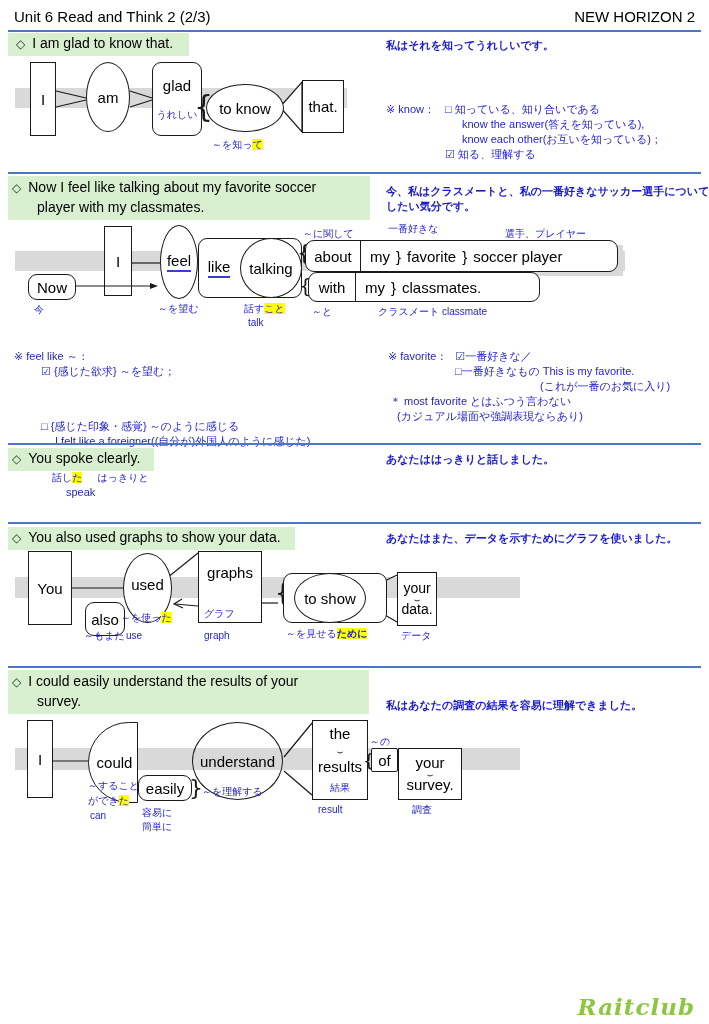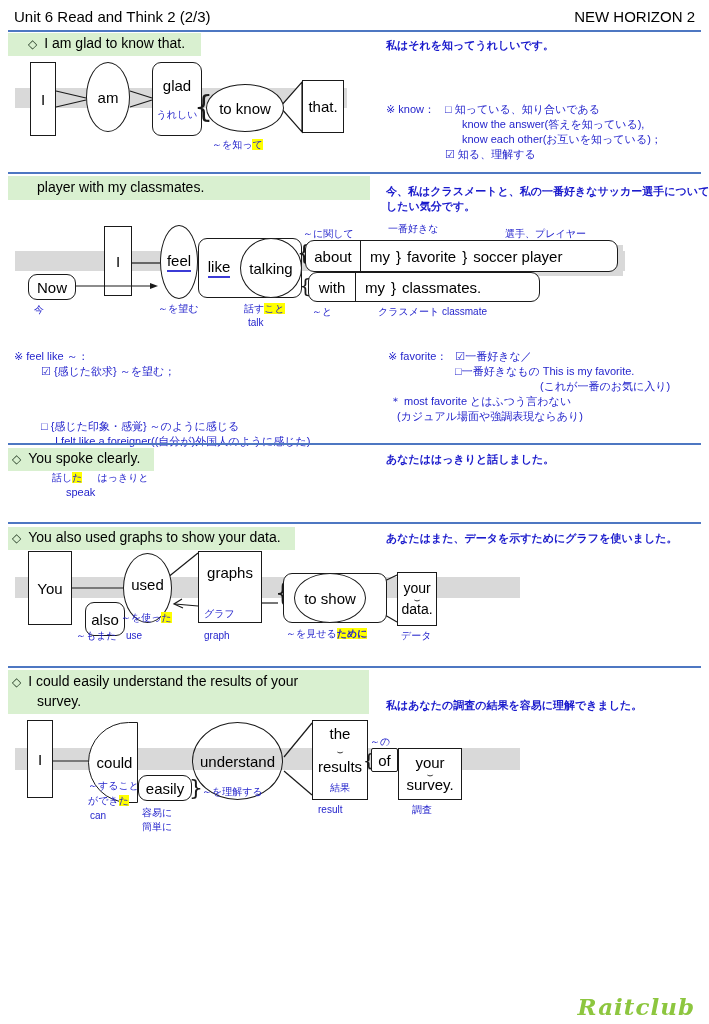--- a/index.html
+++ b/index.html
@@ -31,21 +31,21 @@
 </style>
 </head>
 <body>
 
 <div class="page">
 
   <div class="abs hdr" style="left:14px;top:8px;">Unit 6 Read and Think 2 (2/3)</div>
   <div class="abs hdr" style="right:14px;top:8px;">NEW HORIZON 2</div>
   <div class="hline" style="top:30px;"></div>
 
-  <div class="abs gtitle" style="left:8px;top:33px;padding:1px 16px 2px 20px;">
+  <div class="abs gtitle" style="left:8px;top:33px;padding:1px 16px 2px 8px;">
     <span class="diam">◇</span><span>I am glad to know that.</span>
   </div>
   <div class="abs jpb" style="left:386px;top:38px;">私はそれを知ってうれしいです。</div>
 
   <div class="diagram" style="left:10px;top:58px;width:360px;height:105px;">
     <svg class="lay" width="360" height="105">
       <rect x="5" y="30" width="332" height="20" fill="#d9d9d9"></rect>
       <line x1="46" y1="33" x2="76" y2="40" stroke="#1a1a1a" stroke-width="1.2"></line>
       <line x1="46" y1="49" x2="76" y2="42" stroke="#1a1a1a" stroke-width="1.2"></line>
       <line x1="120" y1="33" x2="142" y2="40" stroke="#1a1a1a" stroke-width="1.2"></line>
@@ -72,20 +72,21 @@
       <div>□ 知っている、知り合いである</div>
       <div style="padding-left:17px;">know the answer(答えを知っている),</div>
       <div style="padding-left:17px;">know each other(お互いを知っている)；</div>
       <div>☑ 知る、理解する</div>
     </div>
   </div>
 
   <div class="hline" style="top:172px;"></div>
 
   <div class="abs gtitle" style="left:8px;top:176px;width:358px;padding:2px 0 3px 4px;">
+    <div><span class="diam">◇</span><span>Now I feel like talking about my favorite soccer</span></div>
     <div style="padding-left:25px;">player with my classmates.</div>
   </div>
   <div class="abs jpb" style="left:386px;top:184px;">
     <div>今、私はクラスメートと、私の一番好きなサッカー選手について話</div>
     <div>したい気分です。</div>
   </div>
 
   <div class="diagram" style="left:0;top:222px;width:709px;height:126px;">
     <svg class="lay" width="709" height="126">
       <rect x="15" y="29" width="610" height="20" fill="#d9d9d9"></rect>
@@ -181,21 +182,21 @@
     <svg class="lay" width="709" height="115">
       <rect x="15" y="29" width="505" height="21" fill="#d9d9d9"></rect>
       <line x1="198" y1="5" x2="167" y2="30" stroke="#1a1a1a" stroke-width="1.2"></line>
       <line x1="198" y1="58" x2="175" y2="56" stroke="#1a1a1a" stroke-width="1.2"></line>
       <polyline points="182,51 174,56 183,60" fill="none" stroke="#1a1a1a" stroke-width="1.2"></polyline>
       <line x1="397" y1="27" x2="366" y2="42" stroke="#1a1a1a" stroke-width="1.2"></line>
       <line x1="397" y1="74" x2="366" y2="56" stroke="#1a1a1a" stroke-width="1.2"></line>
     </svg>
     <div class="box" style="left:28px;top:3px;width:44px;height:74px;">You</div>
     <div class="box rbox" style="left:85px;top:54px;width:40px;height:34px;">also</div>
-    <div class="abs jp" style="left:76px;top:81px;">～もまた</div>
+    <div class="abs jp" style="left:84px;top:81px;">～もまた</div>
     <div class="box ellipse" style="left:123px;top:5px;width:49px;height:70px;align-items:flex-start;padding-top:22px;">used</div>
     <div class="abs jp" style="left:121px;top:63px;">
       <span>～を使っ</span><span class="hl">た</span>
     </div>
     <div class="abs jp" style="left:126px;top:81px;">use</div>
     <div class="box" style="left:198px;top:3px;width:64px;height:72px;align-items:flex-start;padding-top:12px;">graphs</div>
     <div class="abs jp" style="left:204px;top:59px;">グラフ</div>
     <div class="abs jp" style="left:204px;top:81px;">graph</div>
     <div class="brace" style="left:275px;top:33px;font-size:24px;">{</div>
     <div class="box rbox" style="left:283px;top:25px;width:104px;height:50px;"></div>

